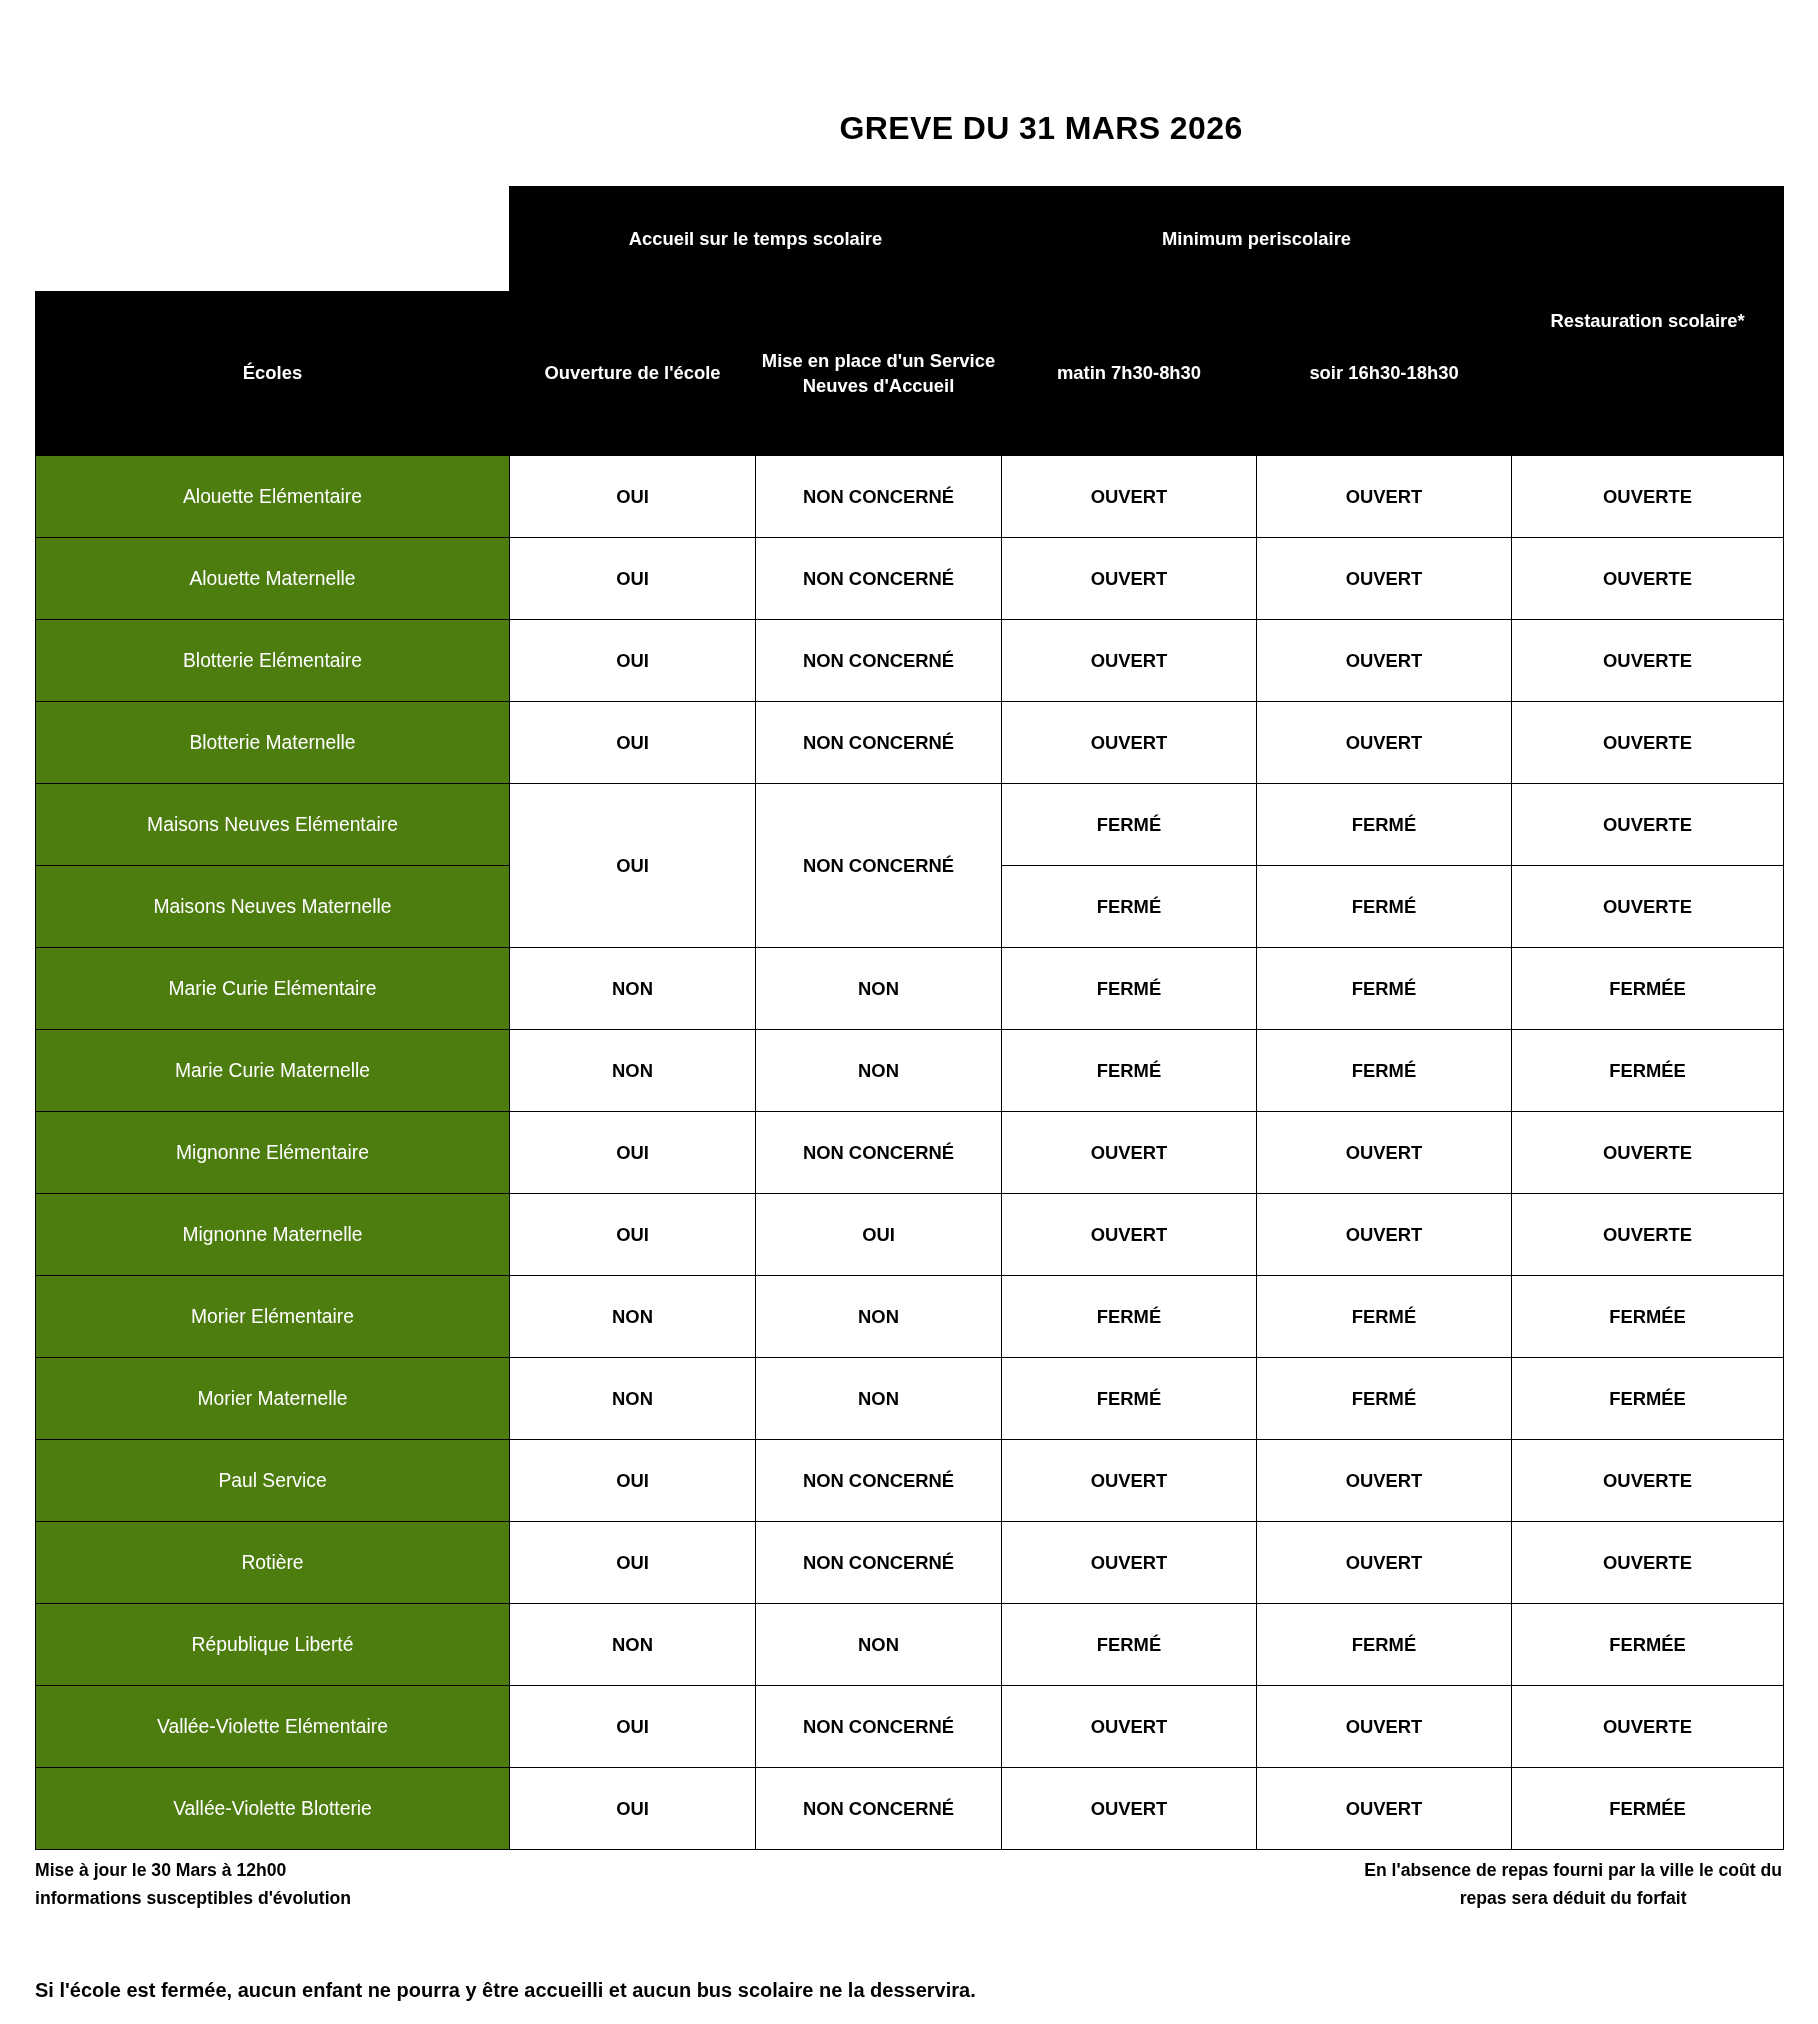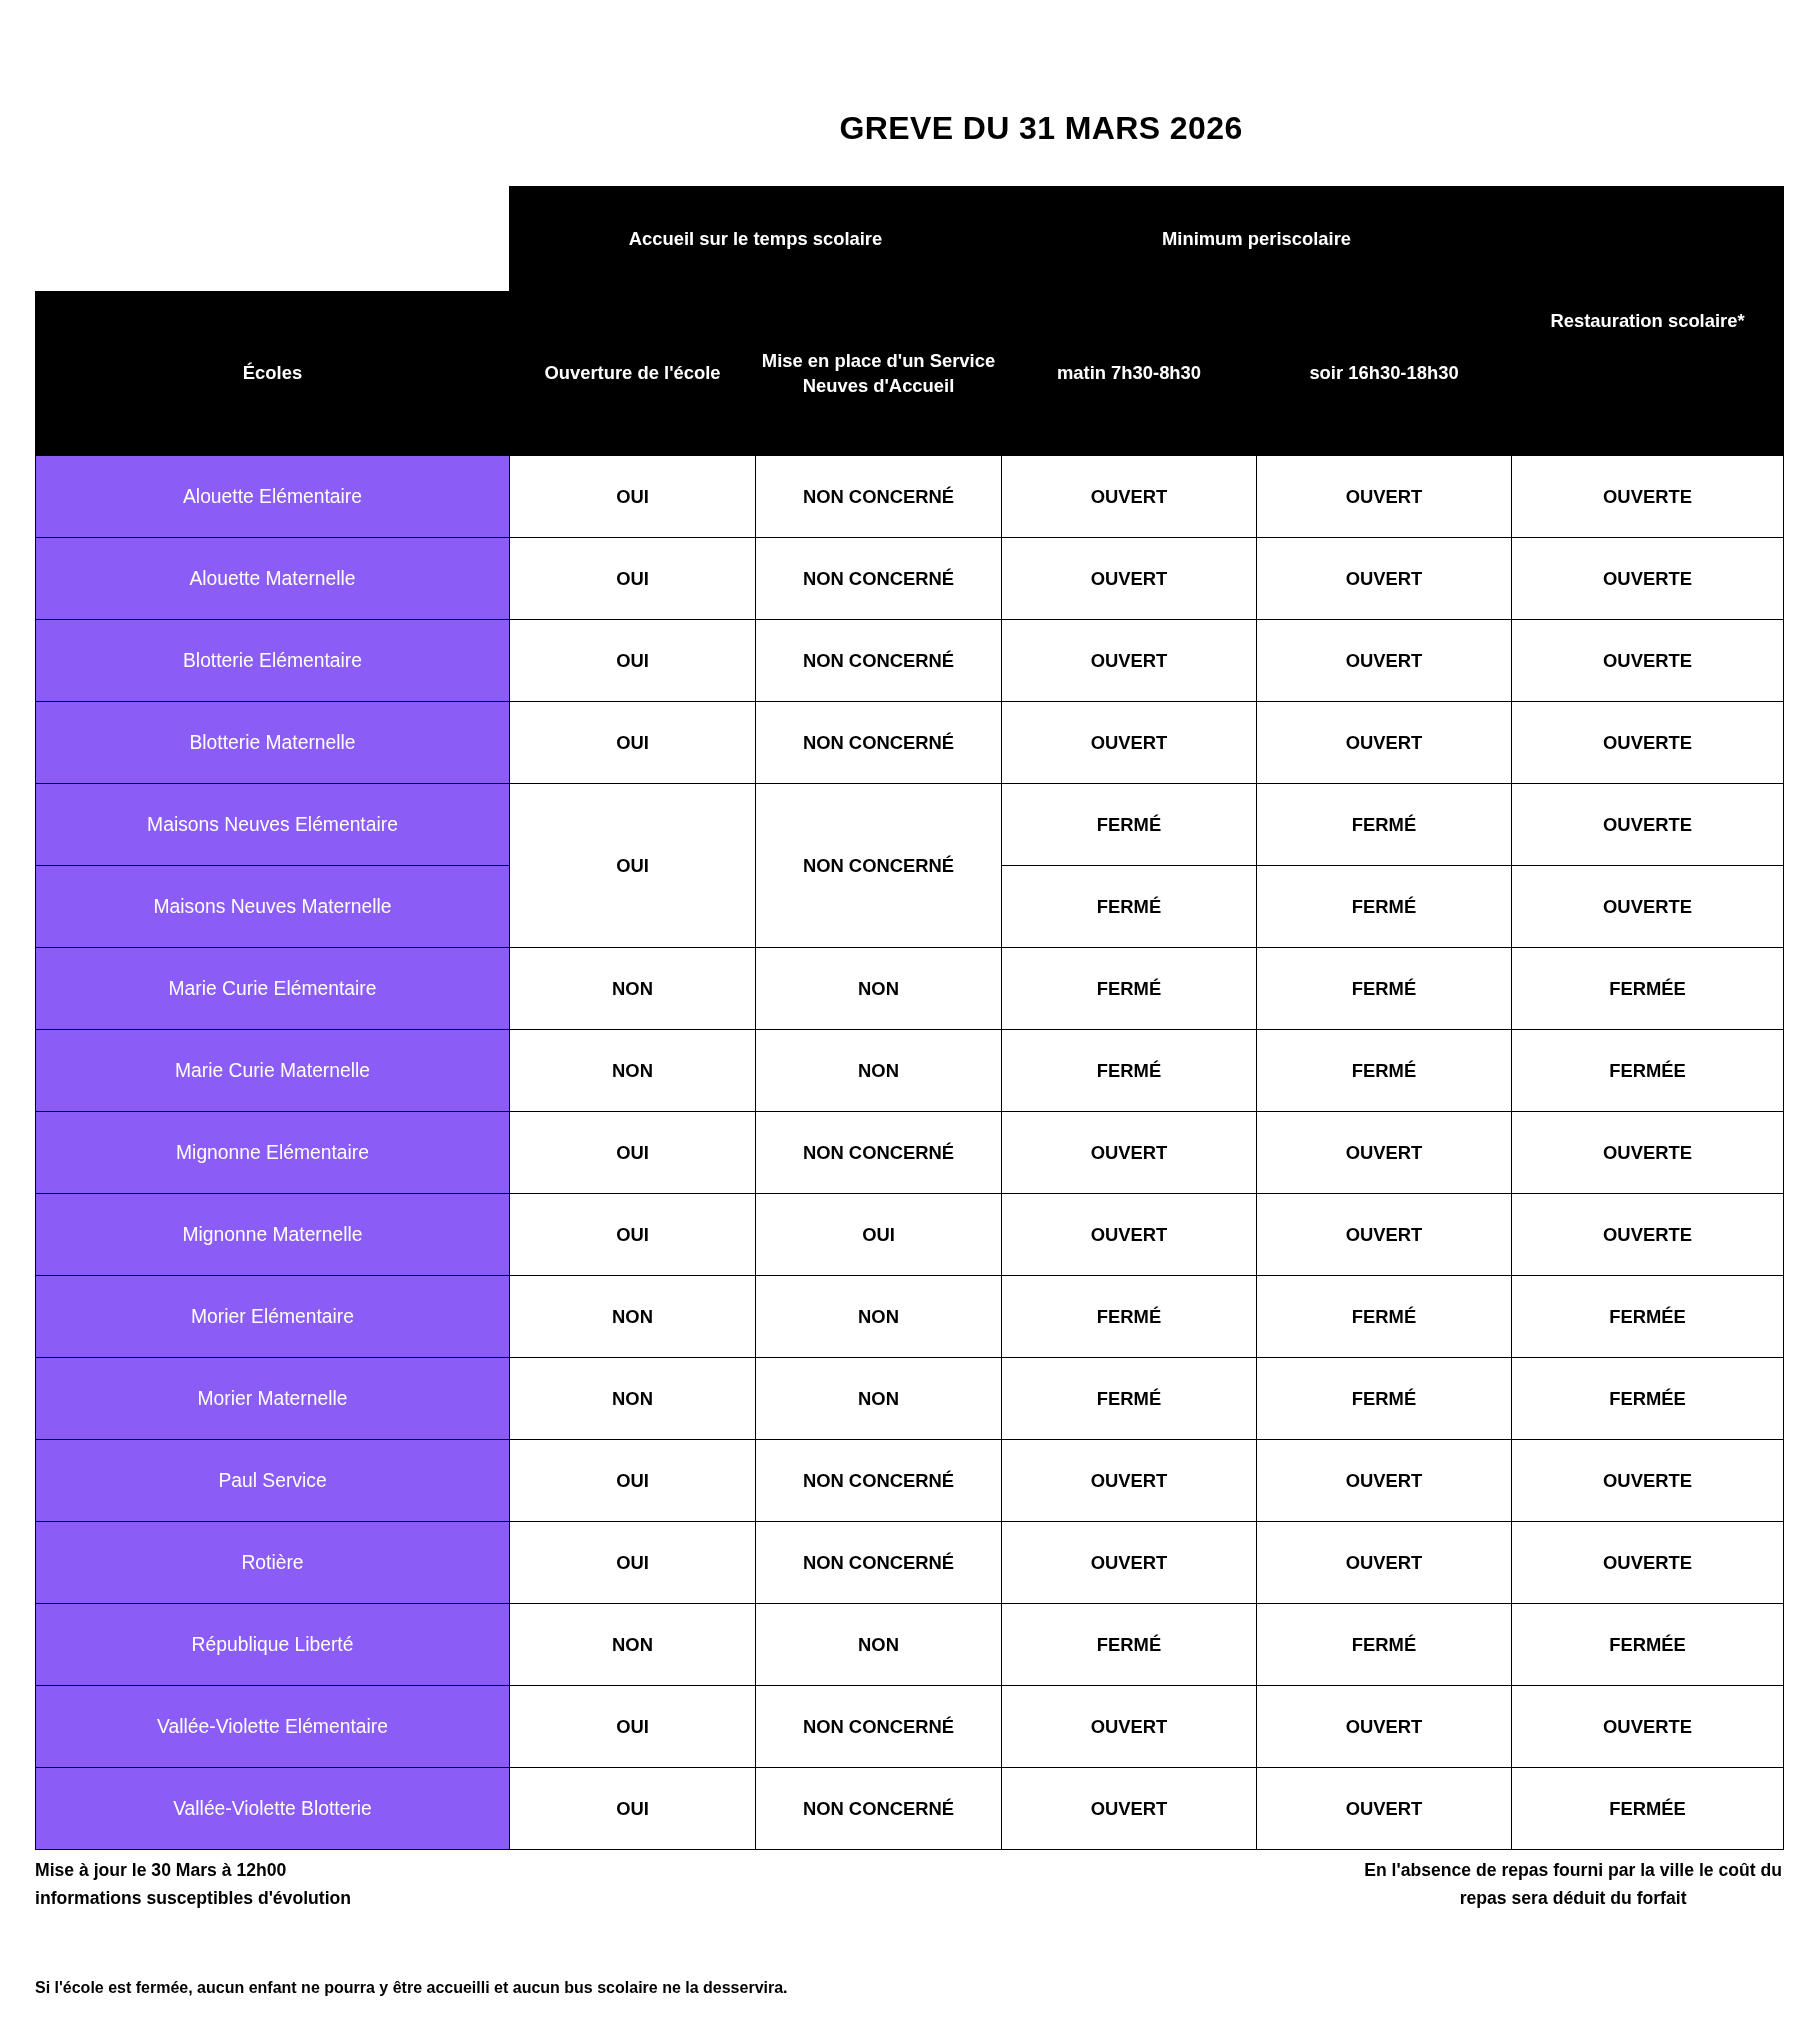--- a/index.html
+++ b/index.html
@@ -58,21 +58,21 @@
   }
   .hdr-sub {
     height: 163px;
   }
   .blank {
     border: none !important;
     background: #ffffff;
   }
 
   .school {
-    background: #8b5cf6;
+    background: #4d7c0f;
     color: #ffffff;
     font-size: 19.3px;
     text-align: center;
     height: 81px;
     padding: 5.3px 8.8px;
   }
   .val {
     background: #ffffff;
     color: #000000;
     font-size: 18.4px;
@@ -102,21 +102,21 @@
     line-height: 1.6;
   }
   .footer-right {
     text-align: center;
     line-height: 1.6;
     max-width: 562px;
     font-weight: bold;
   }
   .note-bottom {
     margin-top: 67px;
-    font-size: 16px;
+    font-size: 20px;
     font-weight: bold;
   }
 </style>
 </head>
 <body>
 
 <div class="page">
 
   <h1 class="doc-title">GREVE DU 31 MARS 2026</h1>
 

